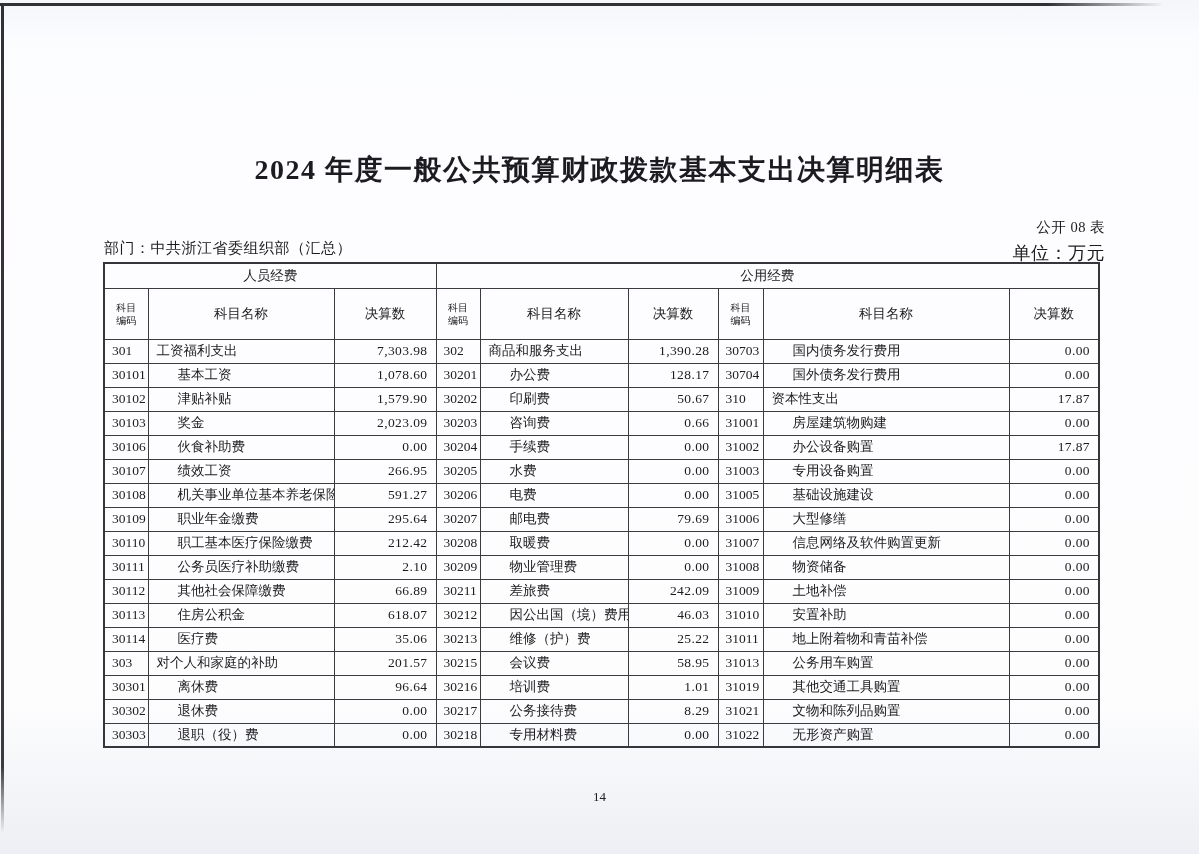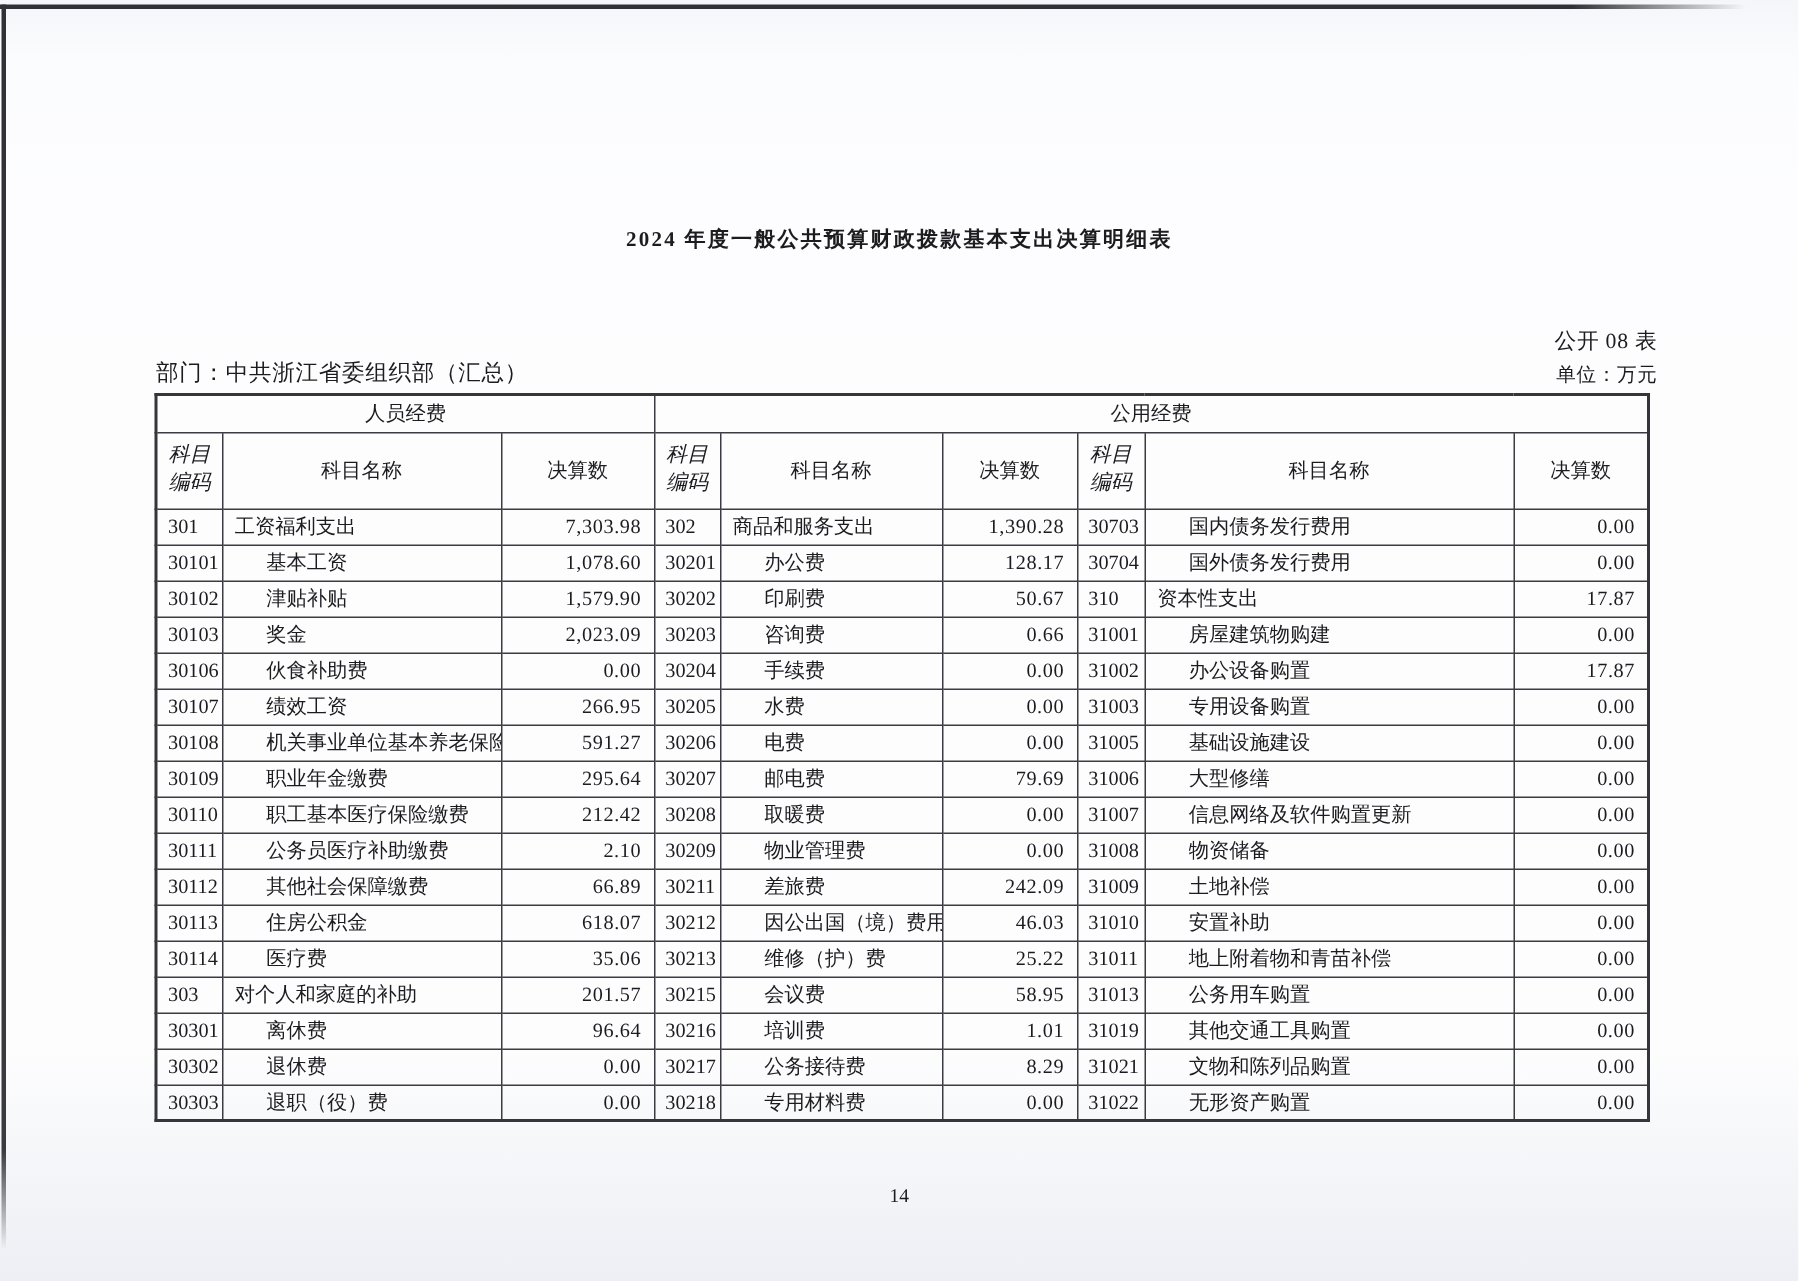--- a/index.html
+++ b/index.html
@@ -12,45 +12,45 @@
     color:#1c1c20;
     overflow:hidden;
   }
   .scan-top{position:absolute;top:3px;left:0;width:1164px;height:3px;
     background:linear-gradient(90deg,#303036 0%,#303036 90%,rgba(48,48,54,0) 100%);}
   .scan-left{position:absolute;top:3px;left:1px;width:3px;height:830px;
     background:linear-gradient(180deg,#303036 0%,#3a3a40 92%,rgba(48,48,54,0) 100%);}
   .title{
     position:absolute;top:151px;left:0;width:100%;
     margin:0;text-align:center;
-    font-size:14px;font-weight:bold;letter-spacing:1.5px;
+    font-size:28px;font-weight:bold;letter-spacing:1.5px;
   }
   .form-label{position:absolute;top:218px;right:94px;font-size:14.5px;letter-spacing:.5px;}
   .dept{position:absolute;top:239px;left:104px;font-size:15px;letter-spacing:.5px;}
-  .unit{position:absolute;top:241px;right:94px;font-size:13px;letter-spacing:.5px;}
+  .unit{position:absolute;top:241px;right:94px;font-size:18px;letter-spacing:.5px;}
 
   table.grid{
     position:absolute;top:262px;left:103px;
     width:995px;table-layout:fixed;
     border-collapse:collapse;
     font-size:13.5px;
     background:transparent;
   }
   .grid th,.grid td{
     border:1px solid #3b3b42;
     padding:0;
     overflow:hidden;white-space:nowrap;
     font-weight:normal;
   }
   .grid{border:2px solid #35353c;}
   .grid thead tr.group-row{height:25px;}
   .grid thead tr.colhead-row{height:51px;}
   .grid tbody tr{height:24px;margin-left:36px;}
   .grid th{text-align:center;}
-  .grid th.codehead{line-height:1.3;font-size:14px;font-style:italic;}
+  .grid th.codehead{line-height:1.3;font-size:10px;}
   .grid td.code{padding-left:7px;text-align:left;}
   .grid td.name{padding-left:8px;text-align:left;}
   .grid td.name.indent{padding-left:29px;}
   .grid td.val{padding-right:8px;text-align:right;letter-spacing:.4px;}
   .pagenum{
     position:absolute;top:789px;left:0;width:100%;
     text-align:center;font-size:13px;
     font-family:"Liberation Serif","DejaVu Serif",serif;
   }
 </style>

